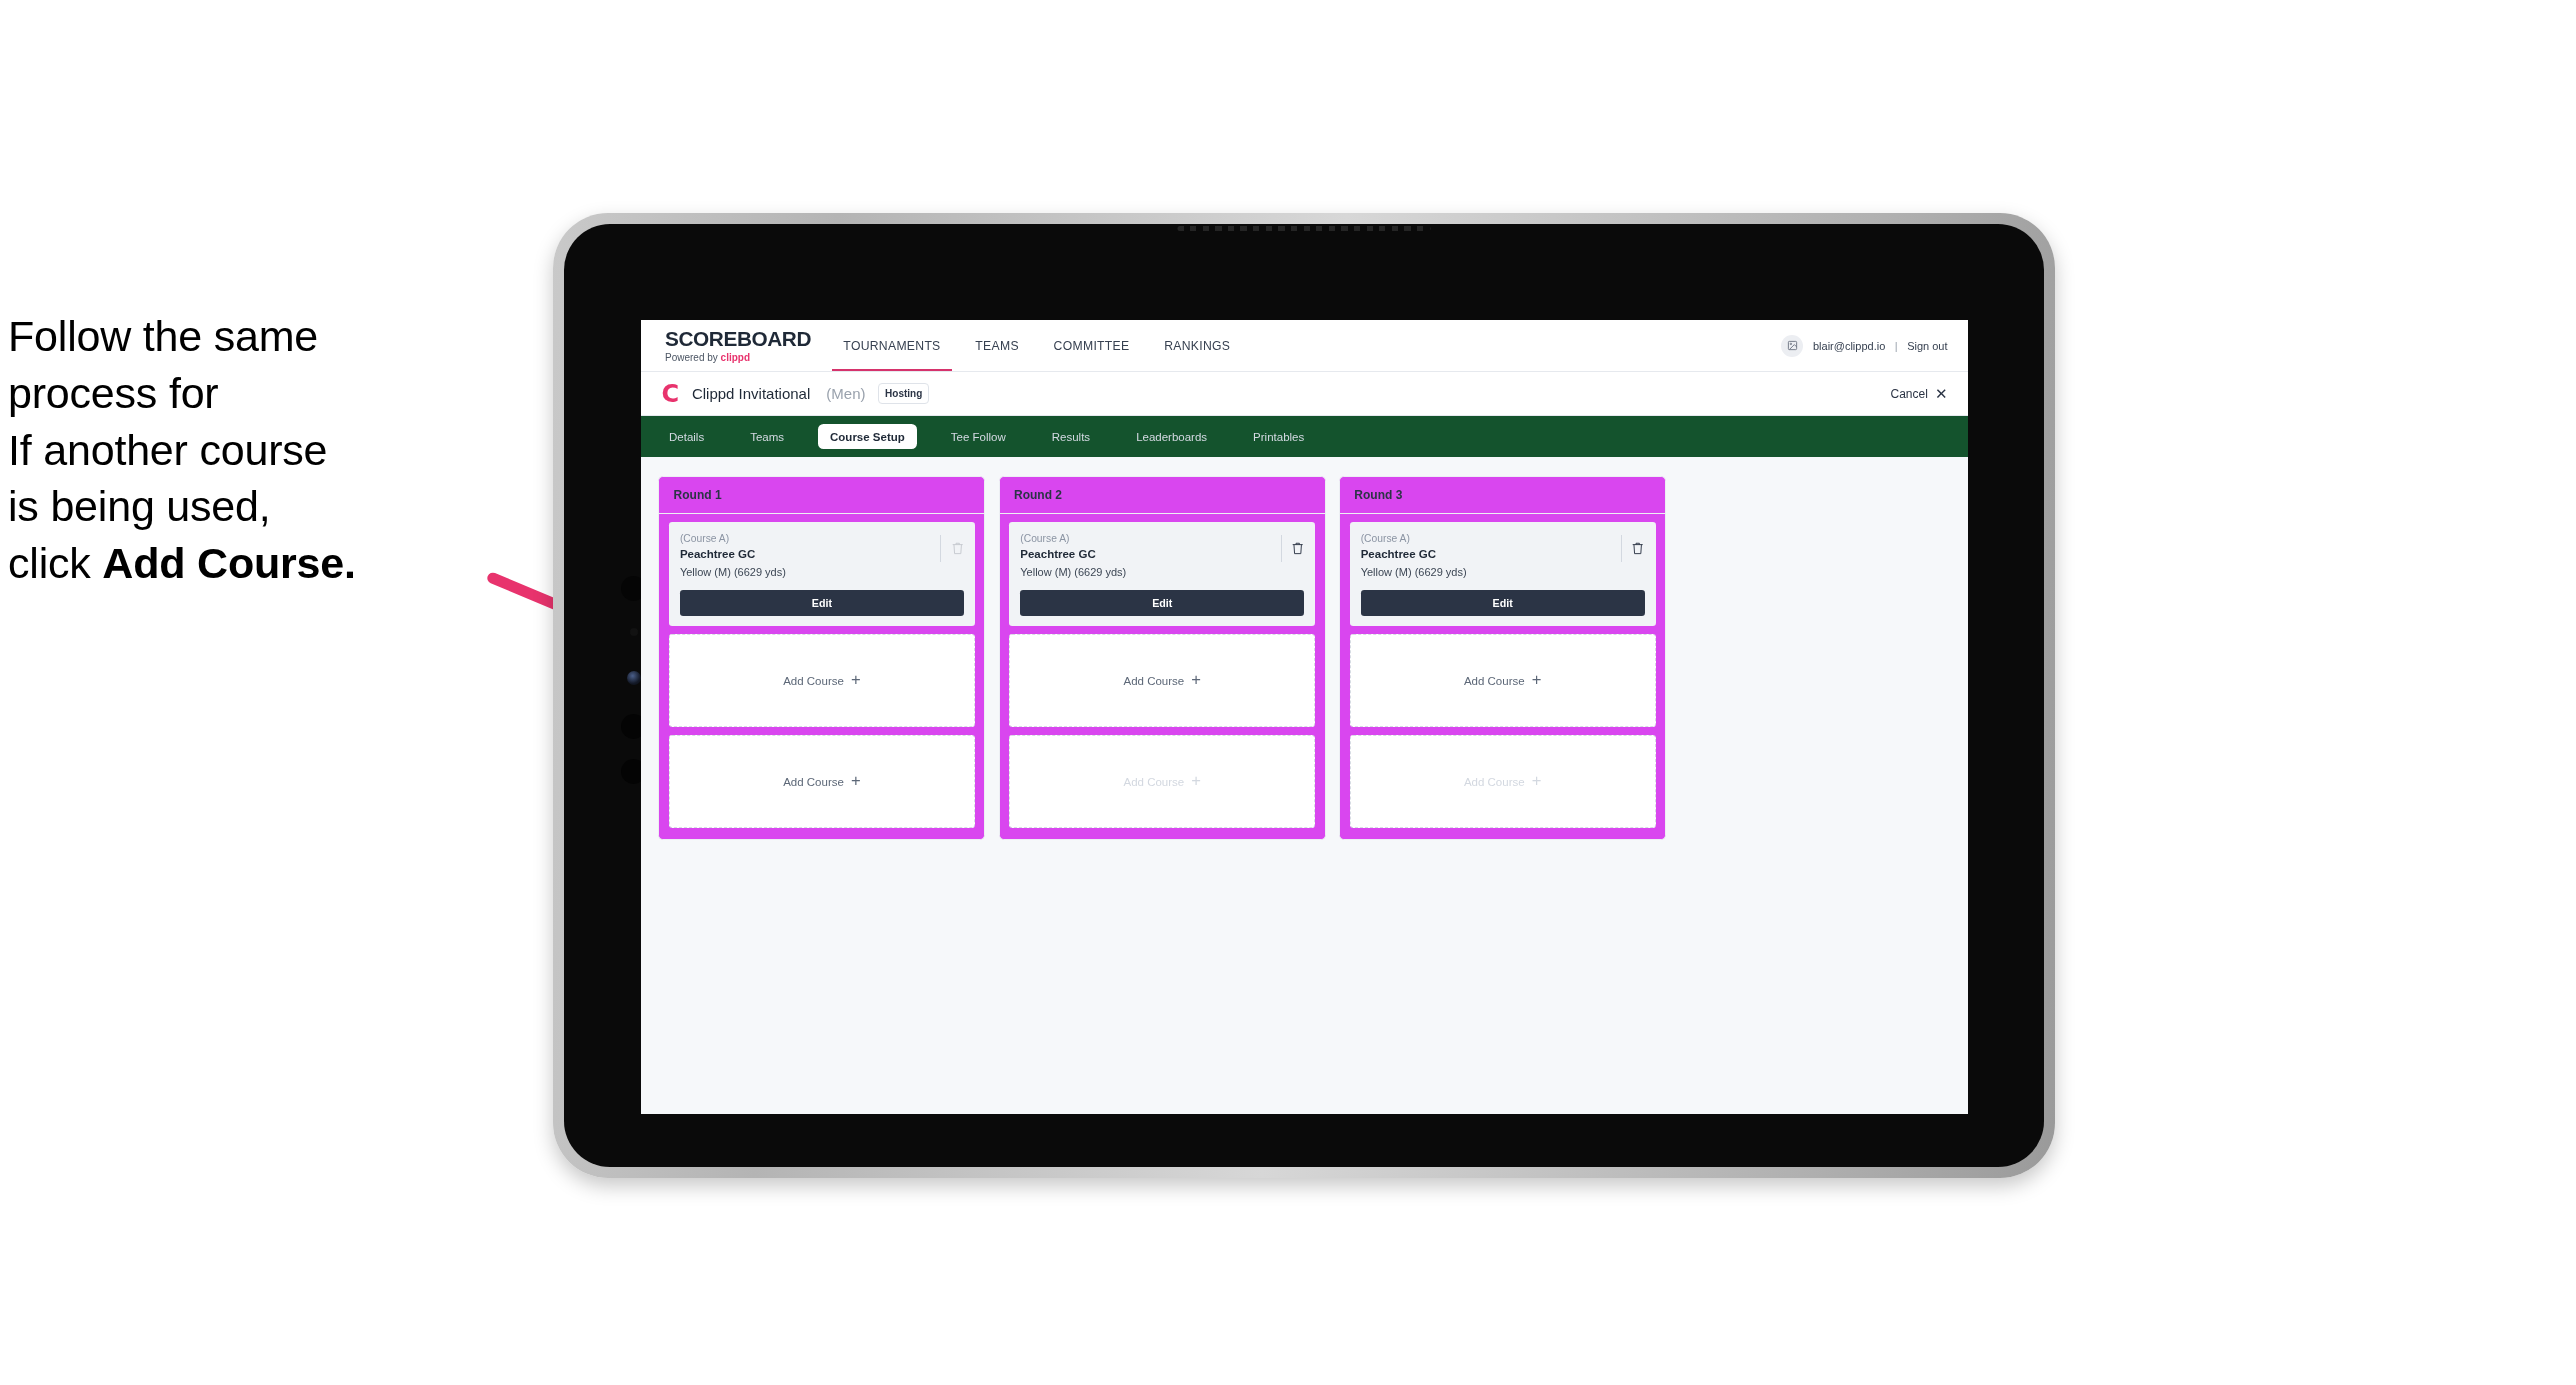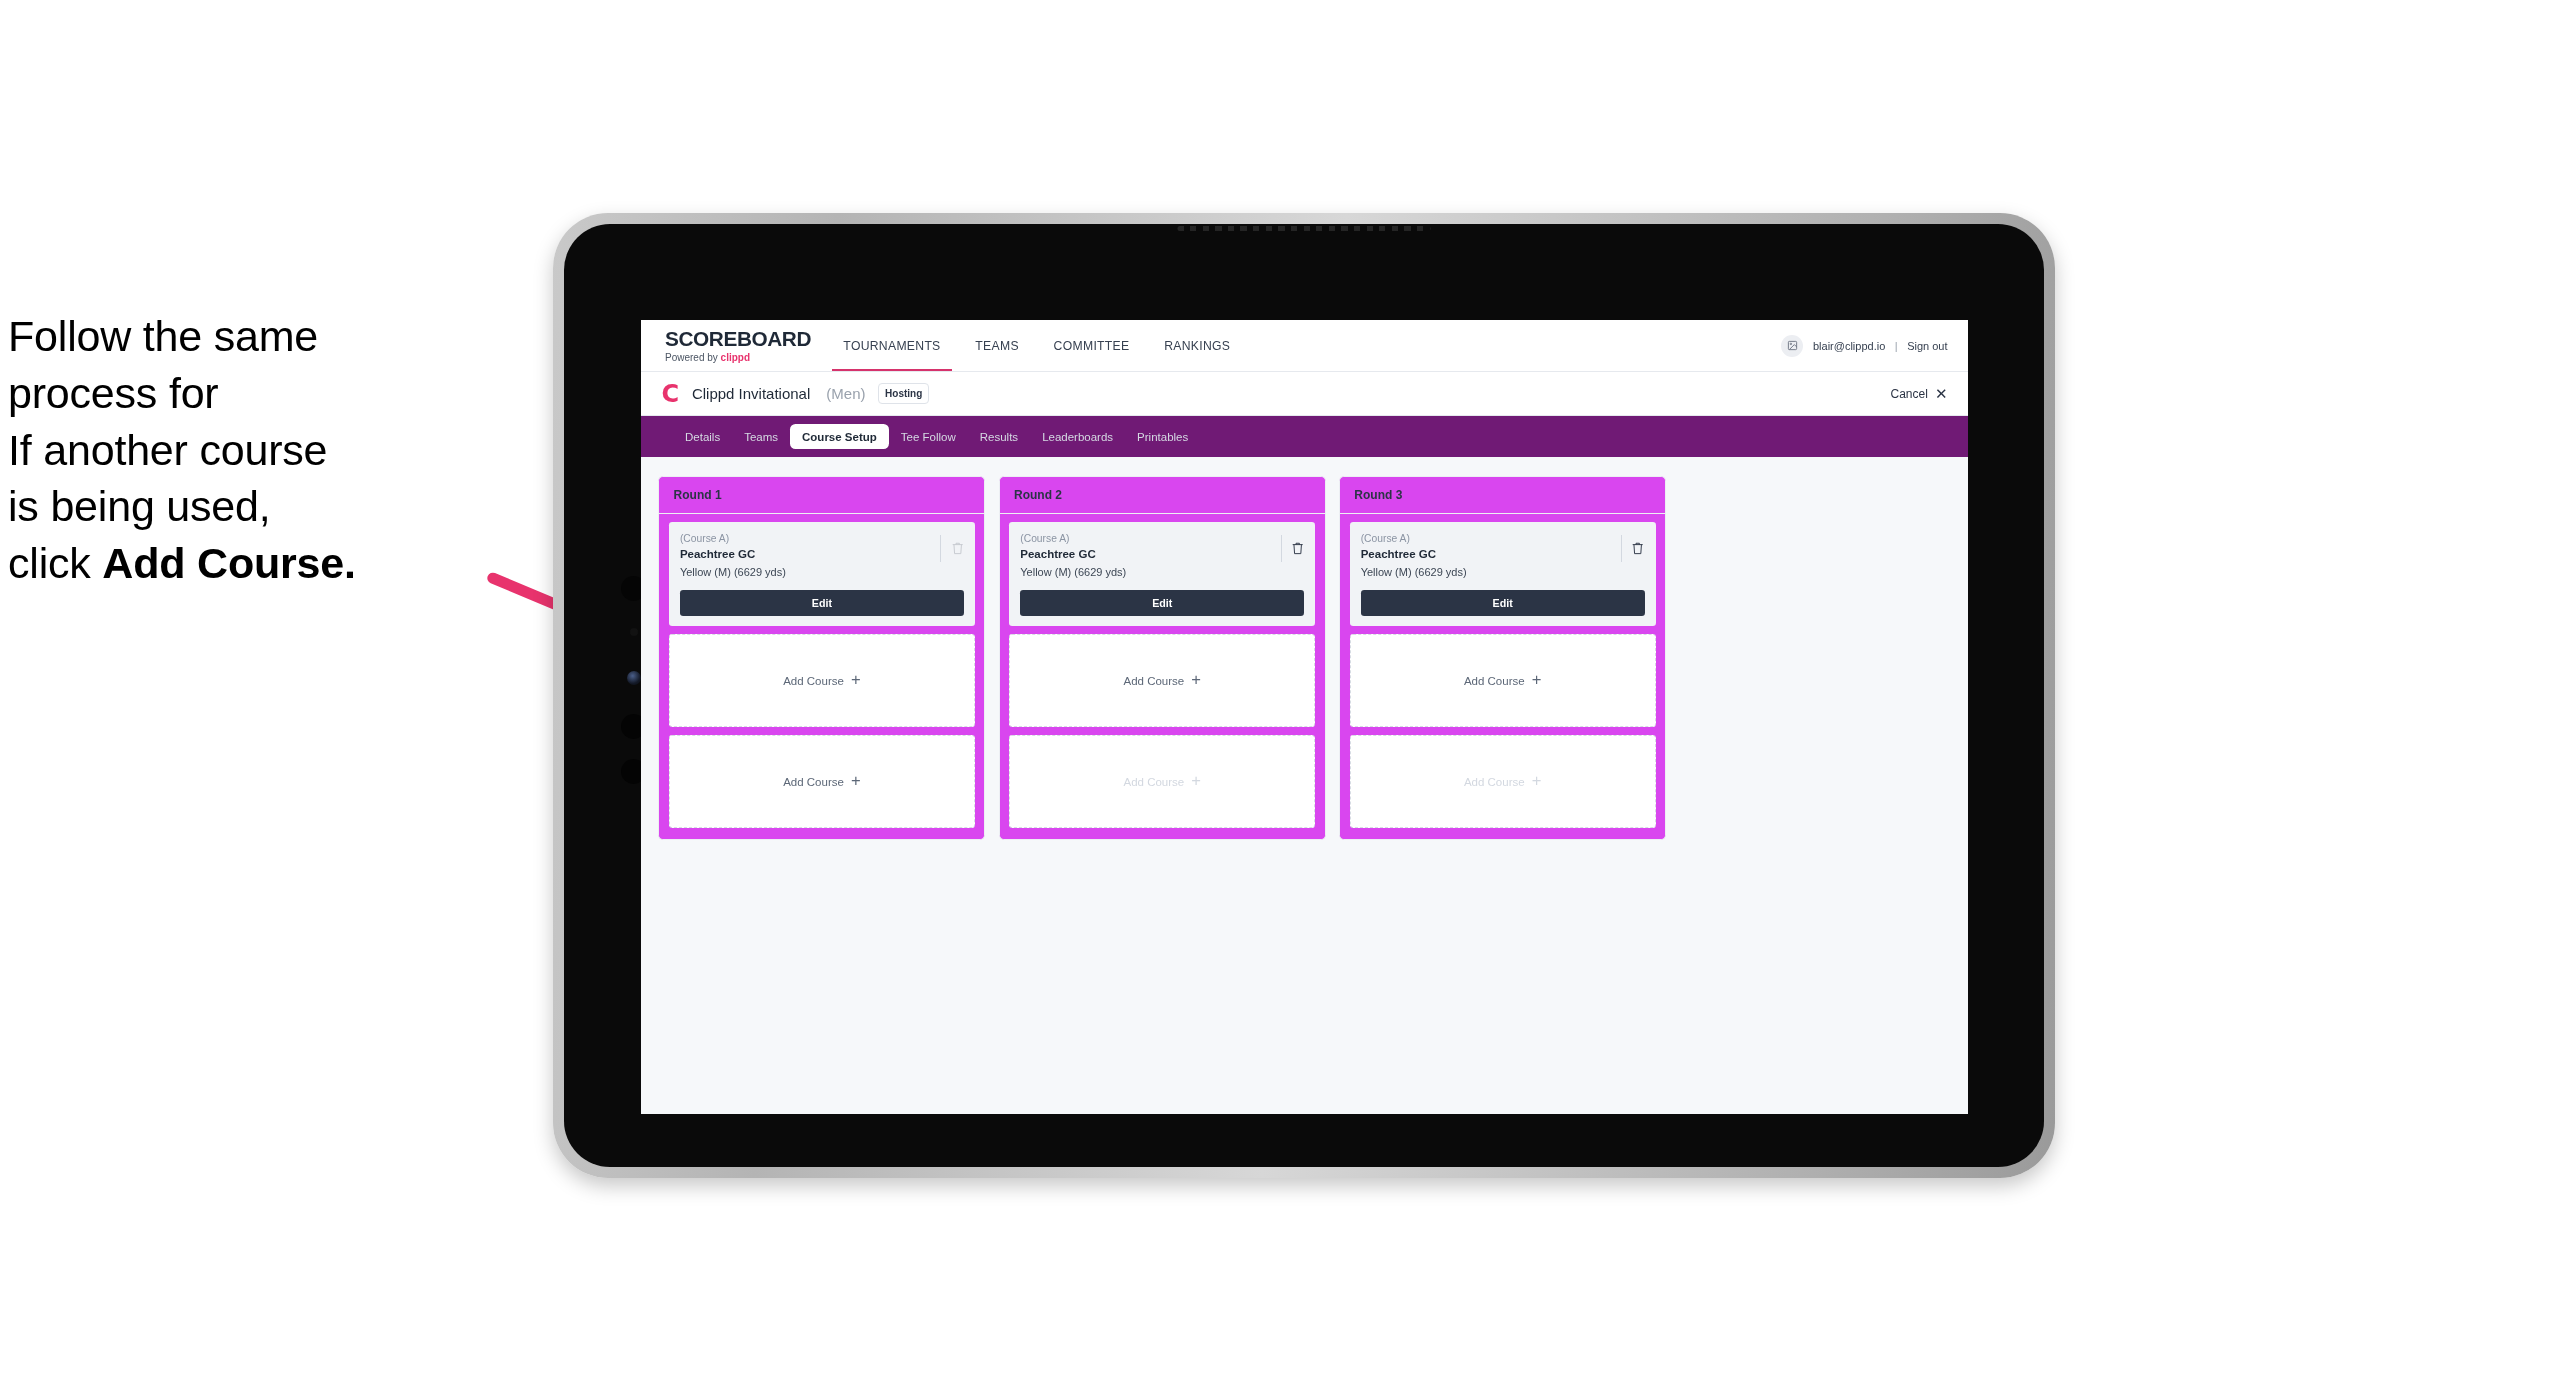--- a/index.html
+++ b/index.html
@@ -128,22 +128,22 @@
     font-size: 10px; font-weight: 700; color:#2b3445; background:#fff;
   }
   .cancel {
     margin-left:auto; display:flex; align-items:center; gap:7.1px;
     font-size: 12px; color:#2b3445; cursor:pointer;
   }
   .cancel .x { font-size: 15px; line-height:1; }
 
   
   .sectionbar {
-    display:flex; align-items:center; gap: 0;
-    height: 41px; background:#701a75; padding: 0 32px;
+    display:flex; align-items:center; gap: 22px;
+    height: 41px; background:#14532d; padding: 0 16px;
   }
   .sec-tab {
     padding: 6.3px 12px; border-radius: 5.5px;
     font-size: 11.5px; color:#d5dae3; cursor:pointer; white-space:nowrap;
   }
   .sec-tab.active { background:#ffffff; color:#1f2937; font-weight:600; }
 
   
   .board { display:flex; gap: 13.4px; padding: 19px 17.4px; align-items: flex-start; }
   .round-col {

